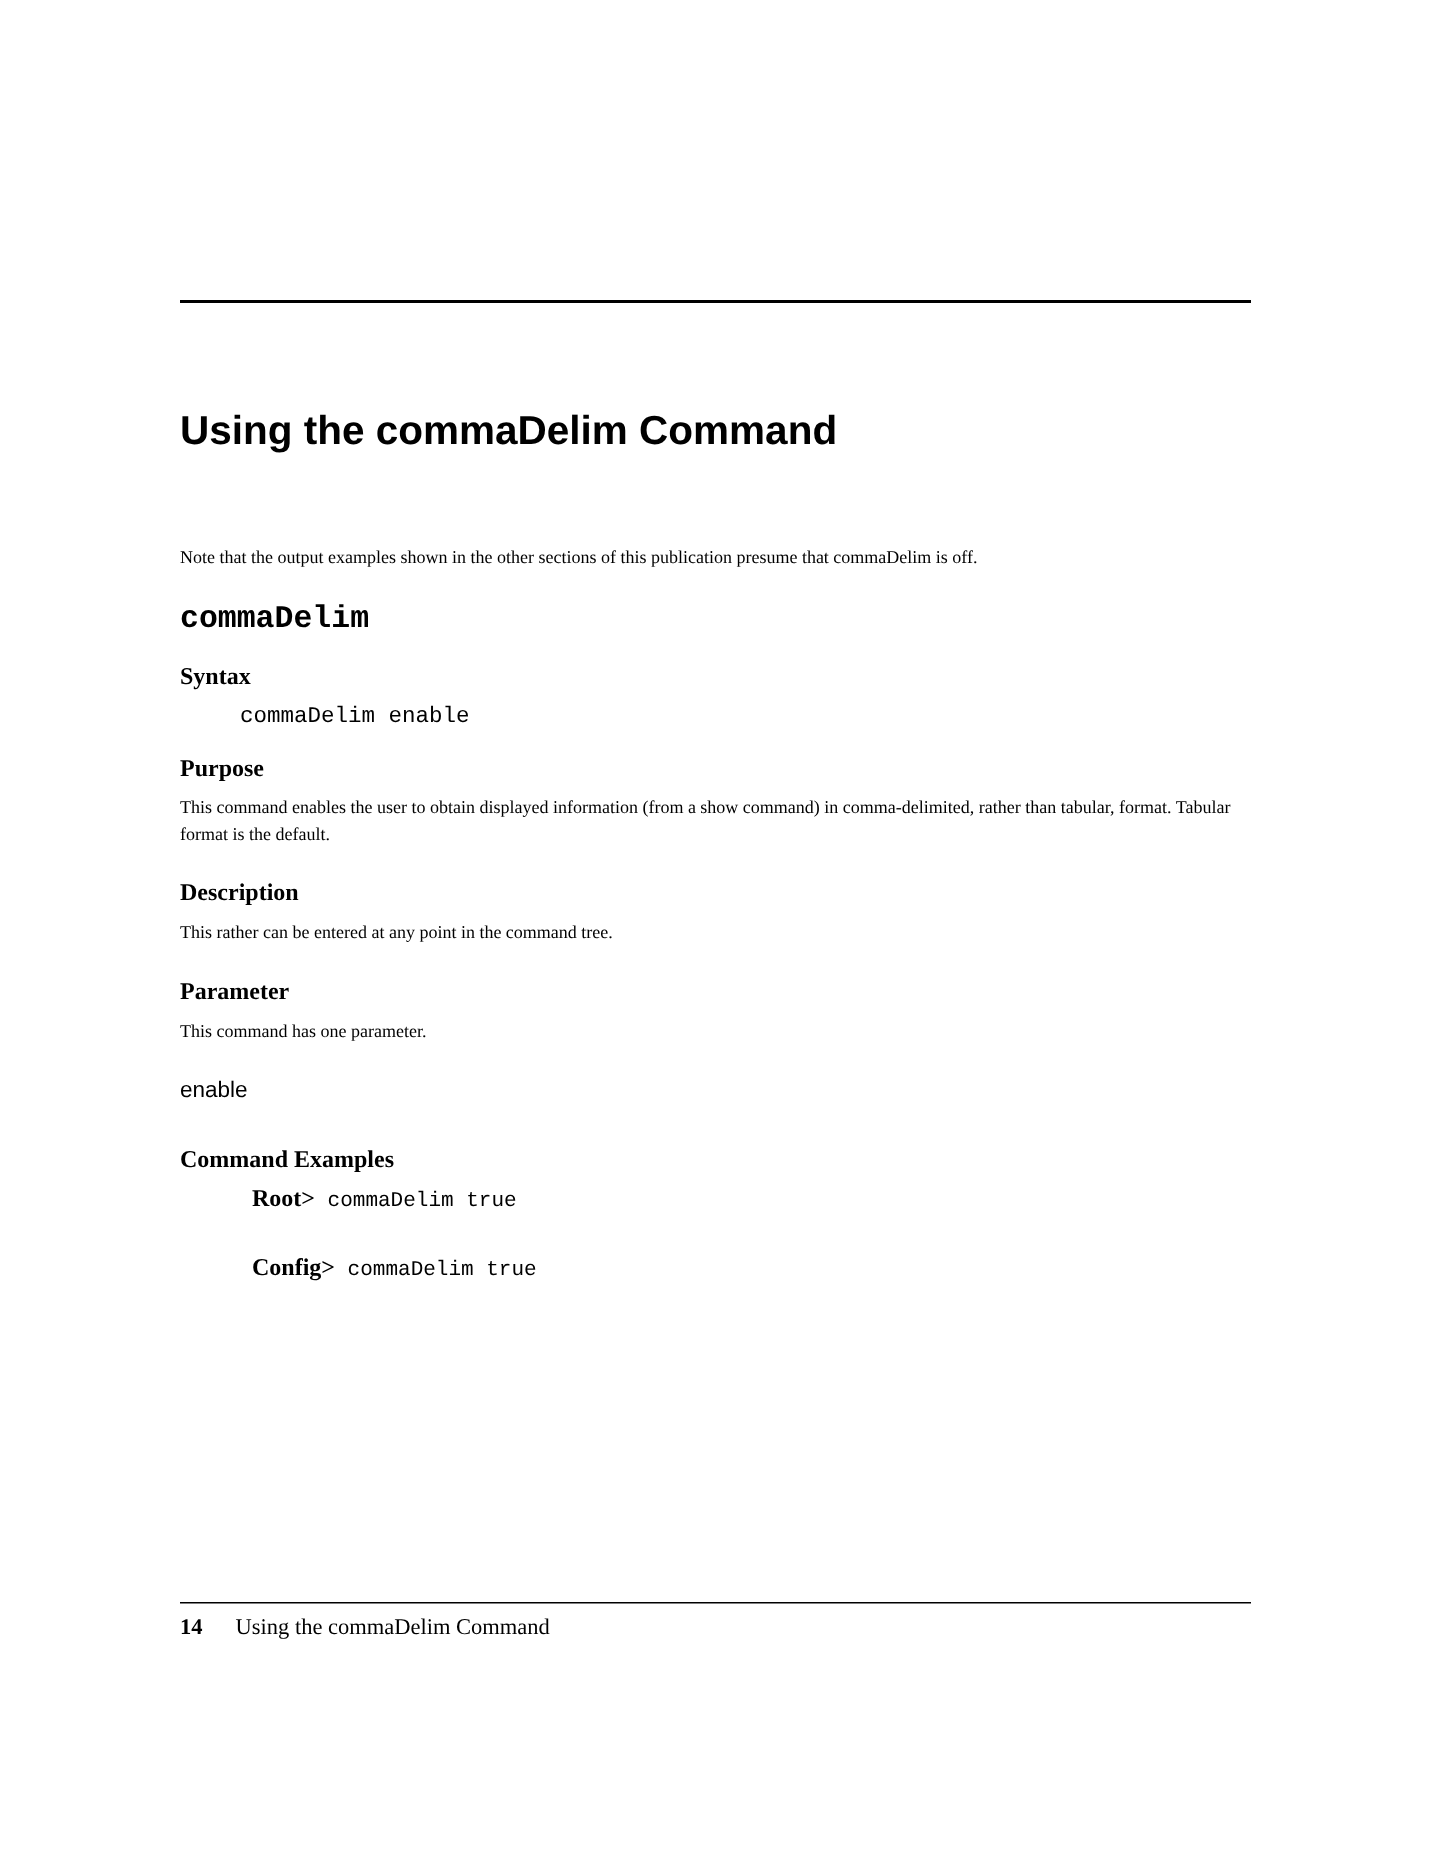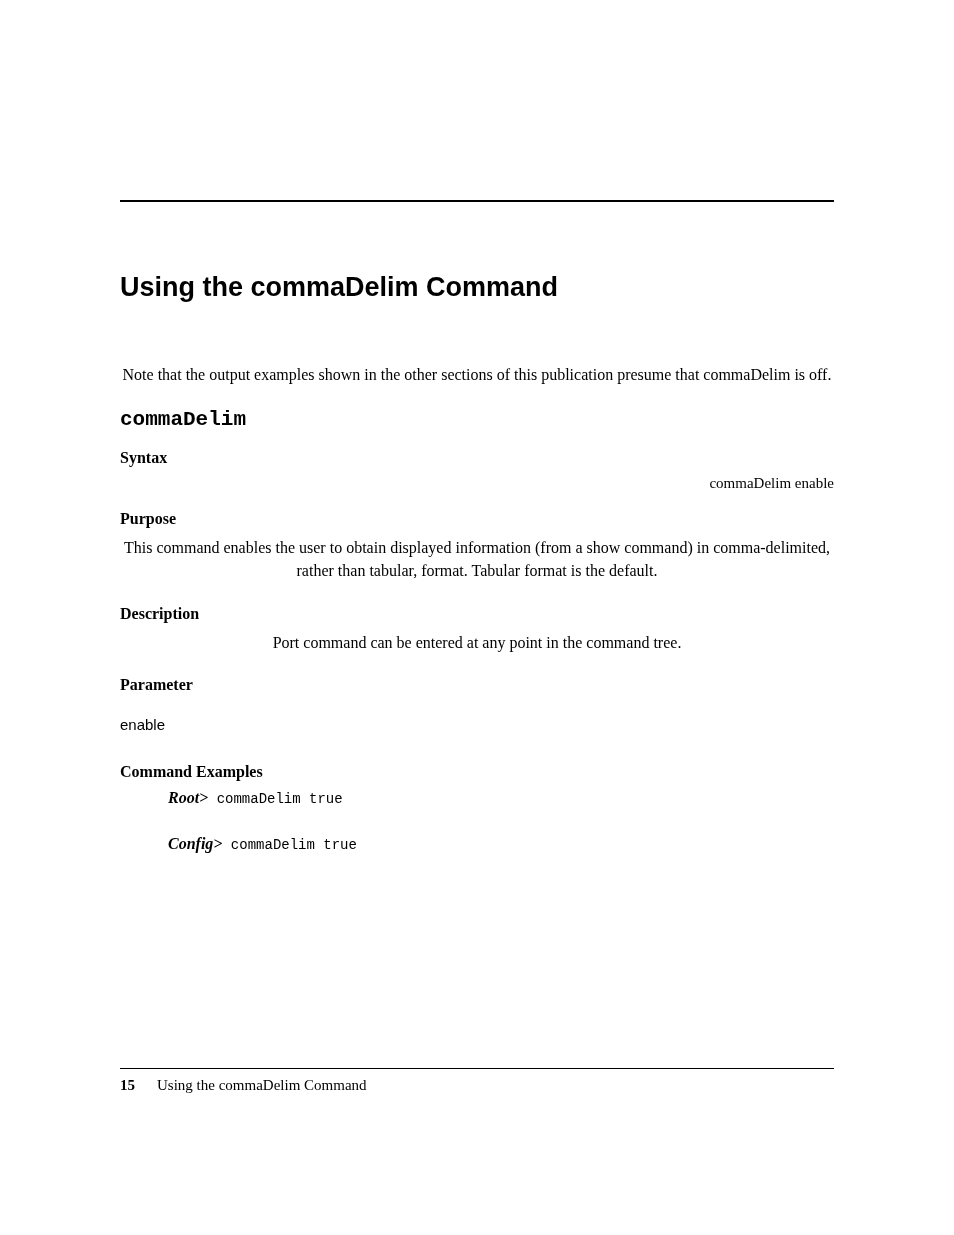--- a/index.html
+++ b/index.html
@@ -18,43 +18,41 @@
     border-top: 2.5px solid #000;
     margin-bottom: 70px;
   }
   h1.title {
     font-family: Arial, Helvetica, sans-serif;
     font-weight: 700;
     font-size: 27px;
     margin: 0 0 60px 0;
   }
   p.body {
-    font-size: 16px;
+    font-size: 12px;
     line-height: 1.45;
     margin: 0 0 22px 0;
-    text-align: center;
   }
   h2.section {
     font-family: Liberation Mono, monospace;
     font-weight: 700;
     font-size: 21px;
     margin: 18px 0 18px 0;
   }
   h3.sub {
     font-family: Georgia, "Times New Roman", serif;
     font-weight: 700;
     font-size: 16px;
     margin: 18px 0 8px 0;
   }
   .syntax-code {
-    font-family: Liberation Serif, serif;
+    font-family: Liberation Mono, monospace;
     font-size: 15px;
     margin-left: 40px;
     margin-bottom: 8px;
-    text-align: right;
   }
   .param-row {
     display: flex;
     margin-top: 22px;
     margin-bottom: 30px;
   }
   .param-name {
     flex: 0 0 170px;
     font-family: Arial, Helvetica, sans-serif;
     font-size: 15px;
@@ -71,21 +69,20 @@
   }
   .example-line {
     margin-left: 48px;
     margin-top: 6px;
     margin-bottom: 28px;
     font-size: 16px;
   }
   .example-line .prompt {
     font-weight: 700;
     font-family: Georgia, "Times New Roman", serif;
-    font-style: italic;
   }
   .example-line .cmd {
     font-family: "Courier New", monospace;
     font-size: 14px;
   }
   .footer {
     position: absolute;
     left: 120px;
     right: 120px;
     top: 1068px;
@@ -114,36 +111,37 @@
 
   <h2 class="section">commaDelim</h2>
 
   <h3 class="sub">Syntax</h3>
   <div class="syntax-code">commaDelim enable</div>
 
   <h3 class="sub">Purpose</h3>
   <p class="body">This command enables the user to obtain displayed information (from a show command) in comma-delimited, rather than tabular, format. Tabular format is the default.</p>
 
   <h3 class="sub">Description</h3>
-  <p class="body">Port command can be entered at any point in the command tree.</p>
+  <p class="body">This rather can be entered at any point in the command tree.</p>
 
   <h3 class="sub">Parameter</h3>
+  <p class="body">This command has one parameter.</p>
 
   <div class="param-row">
     <div class="param-name">enable</div>
   </div>
 
   <h3 class="sub">Command Examples</h3>
 
   <div class="example-line">
     <span class="prompt">Root&gt;</span><span class="cmd"> commaDelim true</span>
   </div>
   <div class="example-line">
     <span class="prompt">Config&gt;</span><span class="cmd"> commaDelim true</span>
   </div>
 </div>
 
 <div class="footer">
   <div class="footer-rule"></div>
   <div class="footer-text">
-    <span class="pg">15</span><span>Using the commaDelim Command</span>
+    <span class="pg">14</span><span>Using the commaDelim Command</span>
   </div>
 </div>
 
 </body></html>

